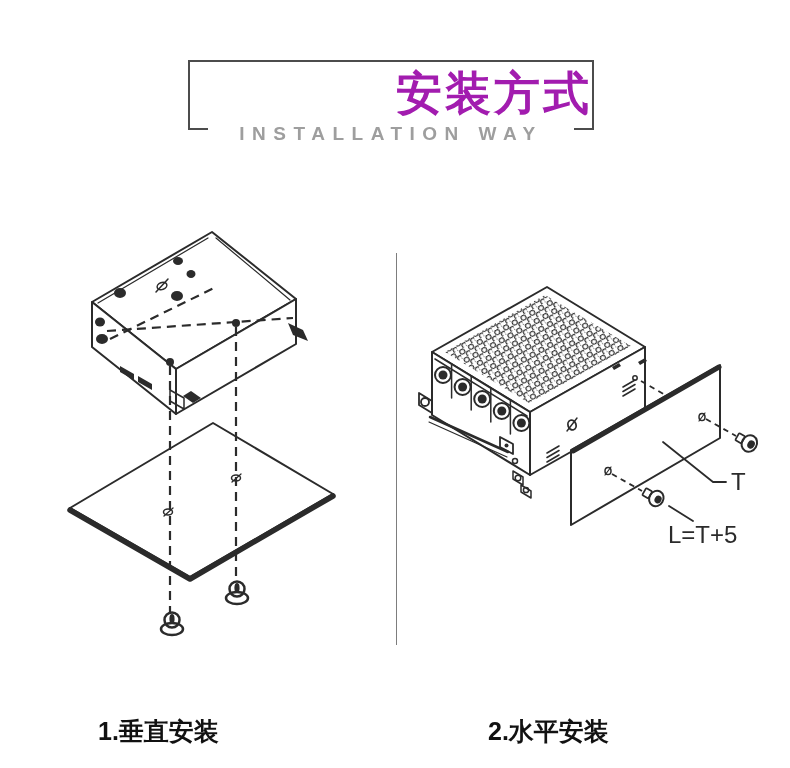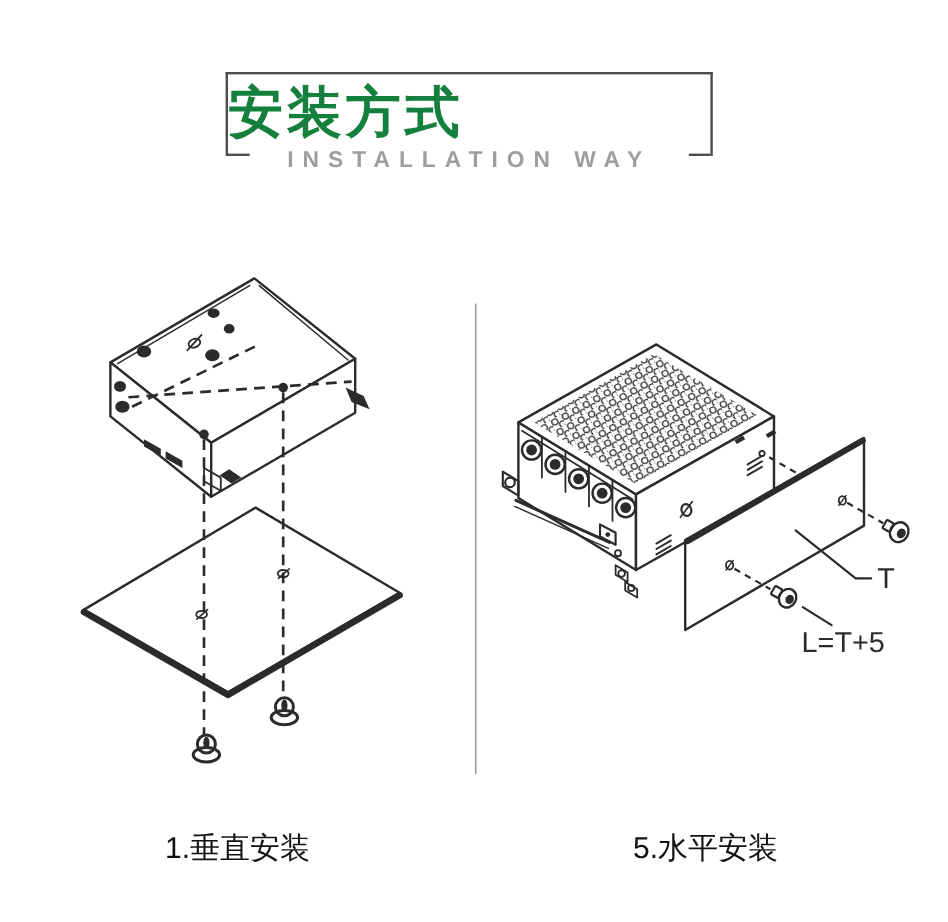--- a/index.html
+++ b/index.html
@@ -4,39 +4,39 @@
 <style>
   html,body{margin:0;padding:0;background:#ffffff;}
   .page{position:relative;width:790px;height:768px;background:#ffffff;overflow:hidden;
         font-family:"Liberation Sans","DejaVu Sans",sans-serif;}
   
   .title-frame{position:absolute;left:188px;top:60px;width:406px;height:70px;box-sizing:border-box;
     border-top:2px solid #4c4c4c;border-left:2px solid #4c4c4c;border-right:2px solid #4c4c4c;}
   .tick{position:absolute;bottom:0;width:18px;height:2px;background:#4c4c4c;}
   .tick-l{left:0;}
   .tick-r{right:0;}
-  .title-zh{position:absolute;left:0;right:0;top:8px;margin:0;text-align:left;
-    font-size:46px;line-height:1;font-weight:900;color:#15803d;letter-spacing:3px;}
+  .title-zh{position:absolute;left:0;right:0;top:8px;margin:0;text-align:right;
+    font-size:46px;line-height:1;font-weight:900;color:#a21caf;letter-spacing:3px;}
   .title-en{position:absolute;left:0;right:0;top:61px;text-align:center;white-space:nowrap;
     font-size:19px;font-weight:700;color:#9e9e9e;letter-spacing:7.5px;}
   
   .divider{position:absolute;left:396px;top:253px;width:1px;height:392px;background:#7d7d7d;}
   
   .diag{position:absolute;}
   .diag-left{left:40px;top:220px;}
   .diag-right{left:405px;top:275px;}
   svg .ln{stroke:#2b2b2b;fill:none;stroke-linecap:round;stroke-linejoin:round;}
   svg .face{stroke:#2b2b2b;fill:#ffffff;stroke-width:2;stroke-linejoin:round;}
   svg .dark{fill:#2b2b2b;stroke:none;}
   svg .dash{stroke:#2b2b2b;fill:none;stroke-width:2.2;stroke-dasharray:9 6;}
   svg .dash2{stroke:#2b2b2b;fill:none;stroke-width:1.8;stroke-dasharray:5.5 4.5;}
   svg text{fill:#2b2b2b;font-family:"Liberation Sans","DejaVu Sans",sans-serif;}
   
-  .caption{position:absolute;top:690px;width:200px;text-align:center;
-    font-size:25px;font-weight:400;color:#111111;}
+  .caption{position:absolute;top:715px;width:200px;
+    font-size:25px;font-weight:700;color:#111111;}
   .cap-1{left:98px;}
   .cap-2{left:488px;}
 </style>
 </head>
 <body>
 
 <div class="page">
 
   <div class="title-frame">
     <span class="tick tick-l"></span>
@@ -212,15 +212,15 @@
       <ellipse class="dark" cx="254" cy="221" rx="3.4" ry="4"></ellipse>
     </g>
 
     <path class="ln" stroke-width="1.8" d="M258,167 L308,207 L321,207"></path>
     <text x="326" y="215" font-size="24">T</text>
     <path class="ln" stroke-width="1.8" d="M264,231 L288,246"></path>
     <text x="263" y="268" font-size="24">L=T+5</text>
   </svg>
 
   <div class="caption cap-1">1.垂直安装</div>
-  <div class="caption cap-2">5.水平安装</div>
+  <div class="caption cap-2">2.水平安装</div>
 
 </div>
 
 </body></html>

